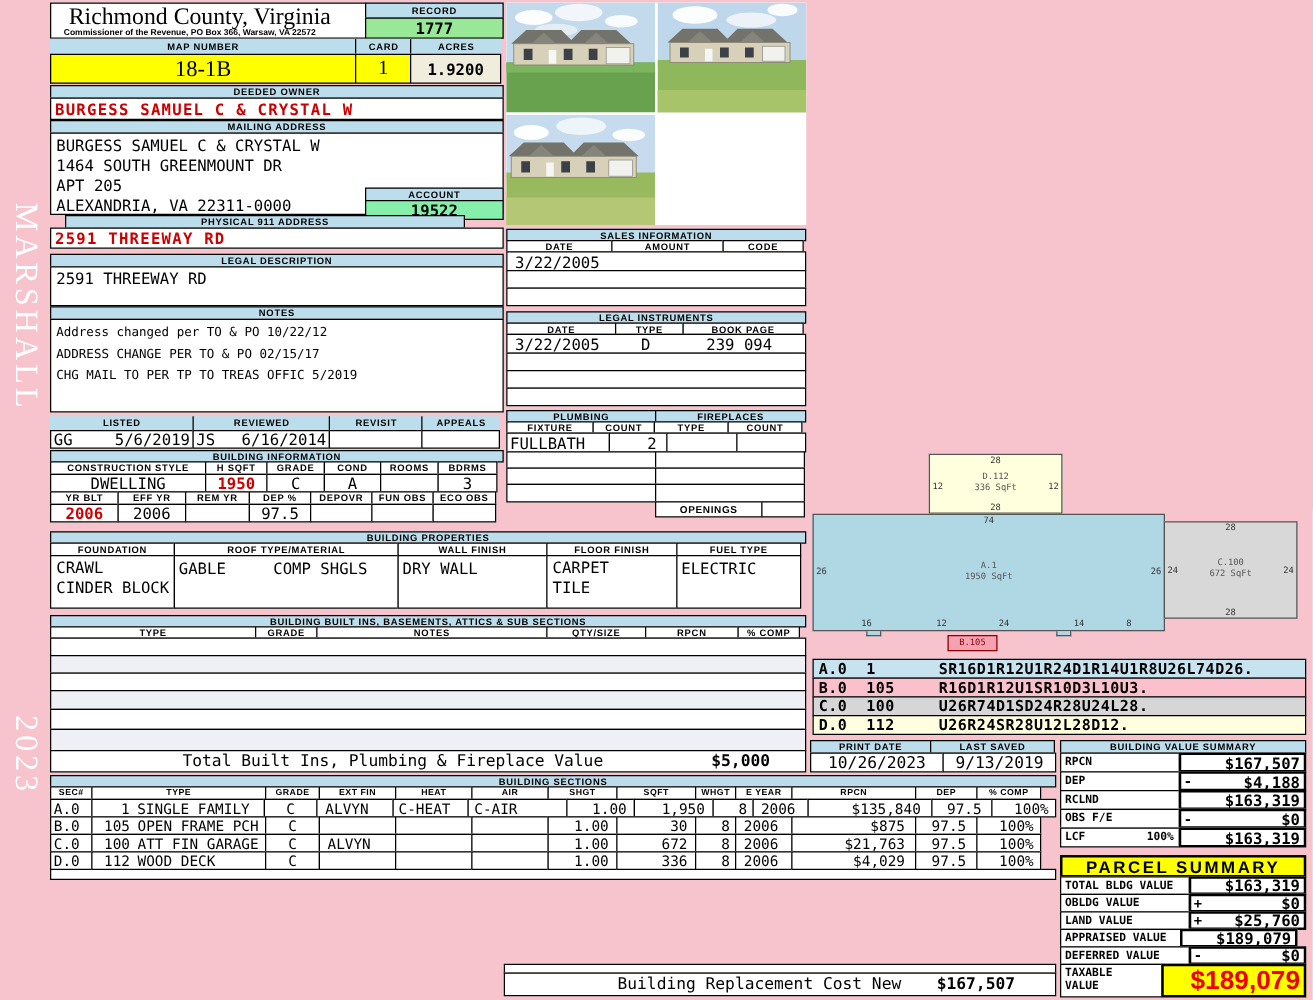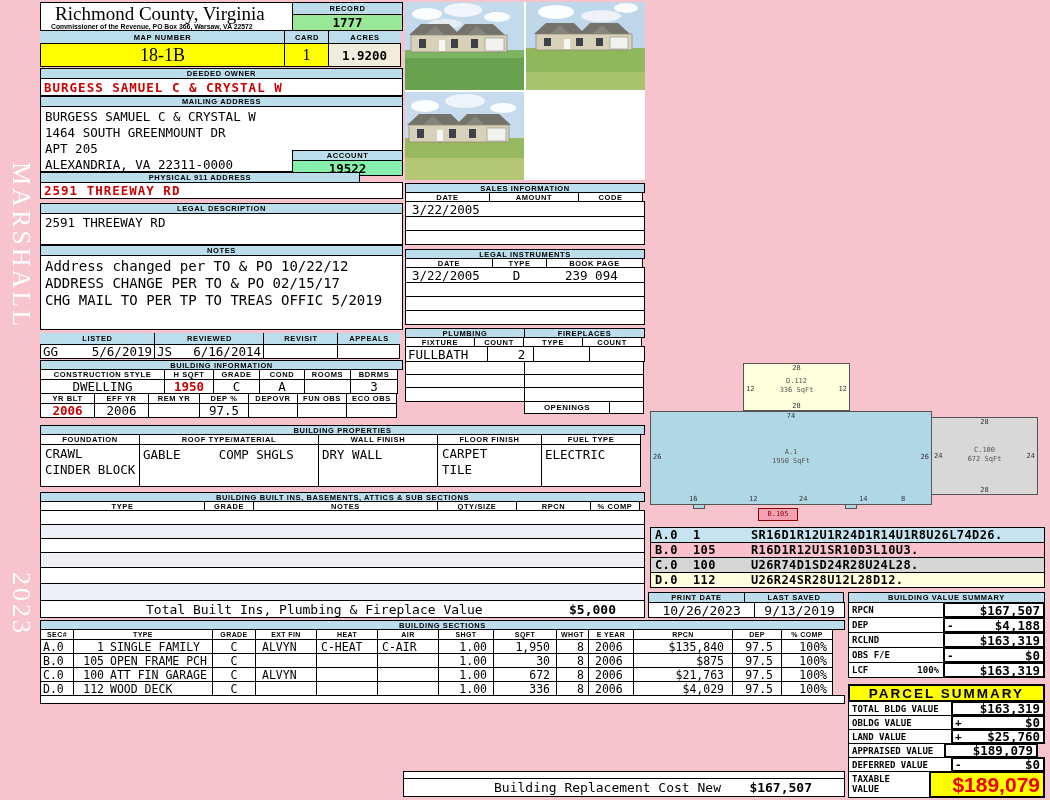--- a/index.html
+++ b/index.html
@@ -20,21 +20,21 @@
   .bold{font-weight:bold}
   .red{color:#CC0000}
   .yellow{background:#FFFF00}
   .green{background:#98E898}
   .cream{background:#F0EDDC}
   .side-text{position:absolute;left:6px;writing-mode:vertical-rl;color:#fff;
        font-family:"Liberation Serif",serif;font-size:26px;letter-spacing:3px}
   .county-title{font-family:"Liberation Serif",serif;font-size:19px;line-height:19px;padding:1px 0 0 14px;white-space:nowrap}
   .office-line{font-family:"Liberation Sans",sans-serif;font-size:6.8px;font-weight:bold;padding-left:10px;white-space:nowrap}
   .mail-line{font-size:12.5px;line-height:16px;padding-left:4px;white-space:pre}
-  .note-line{font-size:14px;line-height:17px;padding-left:4px;white-space:pre}
+  .note-line{font-size:10px;line-height:17px;padding-left:4px;white-space:pre}
   .emptyrow{background:#fff;border:1px solid #000}
   .altrow{background:#EFEFF6;border:1px solid #000}
   .codeline{display:flex;align-items:center;border:1px solid #000;font-weight:bold;font-size:12px;letter-spacing:.4px;white-space:pre}
   .codeline:not(:first-child){margin-top:-1px}
   .code-a{background:#C7E3F0}.code-b{background:#FAC0CB}.code-c{background:#D6D6D6}.code-d{background:#FFFFDF}
   .sk{position:absolute;border:1px solid #555;font-size:7px;color:#333}
   .sk .ctr{position:absolute;left:0;right:0;top:50%;transform:translateY(-55%);text-align:center;line-height:9px;color:#555}
   .sk .t{position:absolute;top:0;left:0;right:0;text-align:center}
   .sk .b{position:absolute;bottom:0;left:0;right:0;text-align:center}
   .sk .l{position:absolute;left:2px;top:45%}
@@ -88,21 +88,21 @@
     <div class="mail-line">BURGESS SAMUEL C &amp; CRYSTAL W</div>
     <div class="mail-line">1464 SOUTH GREENMOUNT DR</div>
     <div class="mail-line">APT 205</div>
     <div class="mail-line">ALEXANDRIA, VA 22311-0000</div>
   </div>
   <div class="abs" style="left:292px;top:150px;width:111px;height:22px">
     <div class="hdr" style="height:11px">ACCOUNT</div>
     <div class="cell center val bold" style="height:16px;background:#86efac;border:1px solid #000;margin-top:-1px">19522</div>
   </div>
 
-  <div class="hdr abs" style="left:40px;top:172px;width:320px;height:11px">PHYSICAL 911 ADDRESS</div>
+  <div class="hdr abs" style="left:52px;top:172px;width:320px;height:11px">PHYSICAL 911 ADDRESS</div>
   <div class="cell box val bold red abs" style="left:40px;top:182px;width:363px;height:17px;letter-spacing:1px;padding-left:3px">2591 THREEWAY RD</div>
 
   <div class="hdr abs" style="left:40px;top:203px;width:363px;height:11px">LEGAL DESCRIPTION</div>
   <div class="box abs" style="left:40px;top:213px;width:363px;height:32px;padding-top:1px">
     <div class="mail-line">2591 THREEWAY RD</div>
   </div>
 
   <div class="hdr abs" style="left:40px;top:245px;width:363px;height:11px">NOTES</div>
   <div class="box abs" style="left:40px;top:255px;width:363px;height:75px;padding-top:2px">
     <div class="note-line">Address changed per TO &amp; PO 10/22/12</div>
@@ -463,21 +463,21 @@
 
     <div style="display:flex;height:15px;margin-top:-1px">
       <div class="bs-c" style="width:34px;padding-left:2px">A.0</div>
       <div class="bs-c" style="width:140px;margin-left:-1px">
         <span style="width:30px;text-align:right">1</span>
         <span style="padding-left:6px">SINGLE FAMILY</span>
       </div>
       <div class="bs-c center" style="width:44px;margin-left:-1px">C</div>
       <div class="bs-c" style="width:62px;margin-left:-1px;padding-left:6px">ALVYN</div>
       <div class="bs-c" style="width:62px;margin-left:-1px;padding-left:4px">C-HEAT</div>
-      <div class="bs-c" style="width:62px;margin-left:-1px;padding-left:4px">C-AIR</div>
+      <div class="bs-c" style="width:80px;margin-left:-1px;padding-left:4px">C-AIR</div>
       <div class="bs-c right" style="width:56px;margin-left:-1px;padding-right:6px">1.00</div>
       <div class="bs-c right" style="width:64px;margin-left:-1px;padding-right:6px">1,950</div>
       <div class="bs-c right" style="width:33px;margin-left:-1px;padding-right:4px">8</div>
       <div class="bs-c" style="width:46px;margin-left:-1px;padding-left:6px">2006</div>
       <div class="bs-c right" style="width:100px;margin-left:-1px;padding-right:8px">$135,840</div>
       <div class="bs-c right" style="width:50px;margin-left:-1px;padding-right:8px">97.5</div>
       <div class="bs-c right" style="width:52px;margin-left:-1px;padding-right:5px">100%</div>
     </div>
 
     <div style="display:flex;height:15px;margin-top:-1px">

